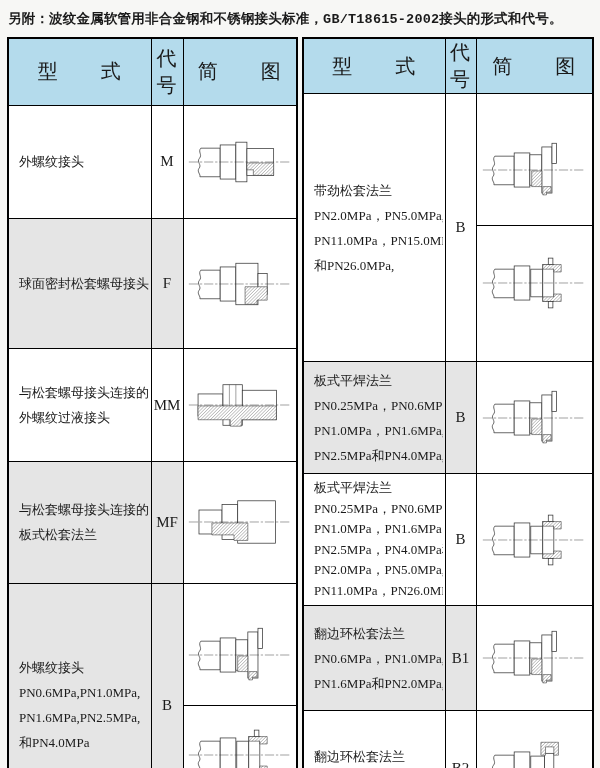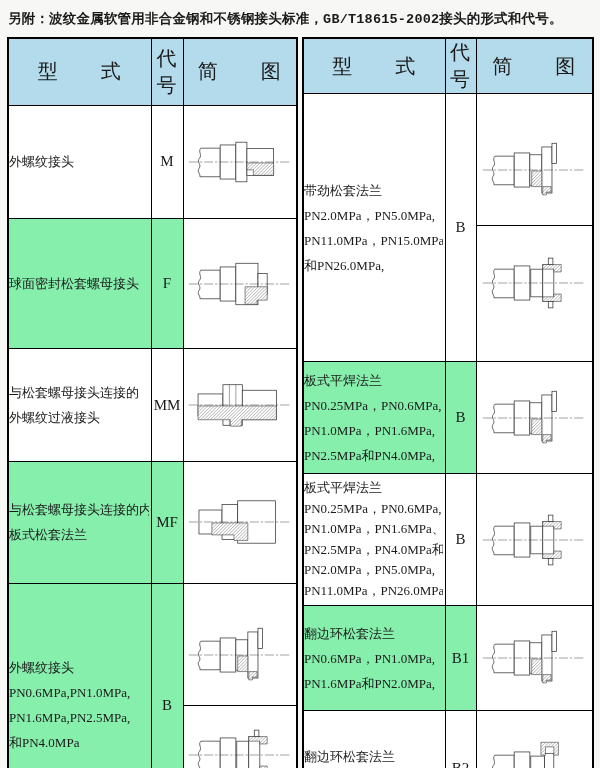--- a/index.html
+++ b/index.html
@@ -14,26 +14,26 @@
     font-weight:bold;font-size:13.5px;
     padding:10px 6px 0 8px;letter-spacing:.2px;white-space:nowrap;
   }
   .tables{display:flex;gap:4px;margin:9px 0 0 7px;}
   table{border-collapse:collapse;table-layout:fixed;background:#fff;border:2.5px solid #000;}
   th,td{border:1.5px solid #000;padding:0;box-sizing:border-box;overflow:hidden;}
   th{
     background:#b4dbec;height:32px;font-weight:normal;font-size:20px;
     text-align:center;vertical-align:middle;letter-spacing:1px;
   }
-  td.type{vertical-align:middle;padding:4px 2px 4px 0;font-size:13px;}
+  td.type{vertical-align:middle;padding:4px 2px 4px 10px;font-size:13px;}
   td.type .tl{line-height:25px;white-space:nowrap;overflow:hidden;}
   td.type .lh21{line-height:20.5px;}
   td.code{text-align:center;vertical-align:middle;font-size:15px;}
   td.diag{vertical-align:middle;}
-  .hl{background:#86efac;}
+  .hl{background:#e5e5e5;}
   .dwrap{display:flex;align-items:center;justify-content:center;}
   .half{display:flex;align-items:center;justify-content:center;box-sizing:border-box;}
   .half + .half{border-top:1.5px solid #000;}
   svg.d{width:106px;height:56px;display:block;}
   
   tr.l1{height:93px;}tr.l2{height:107px;}tr.l3{height:93px;}
   tr.l4{height:100px;}tr.l5{height:98px;}tr.l6{height:201px;}
   .lh6a{height:99px;}.lh6b{height:100px;}
   
   tr.r1{height:268px;}tr.r2{height:112px;}tr.r3{height:130px;}

